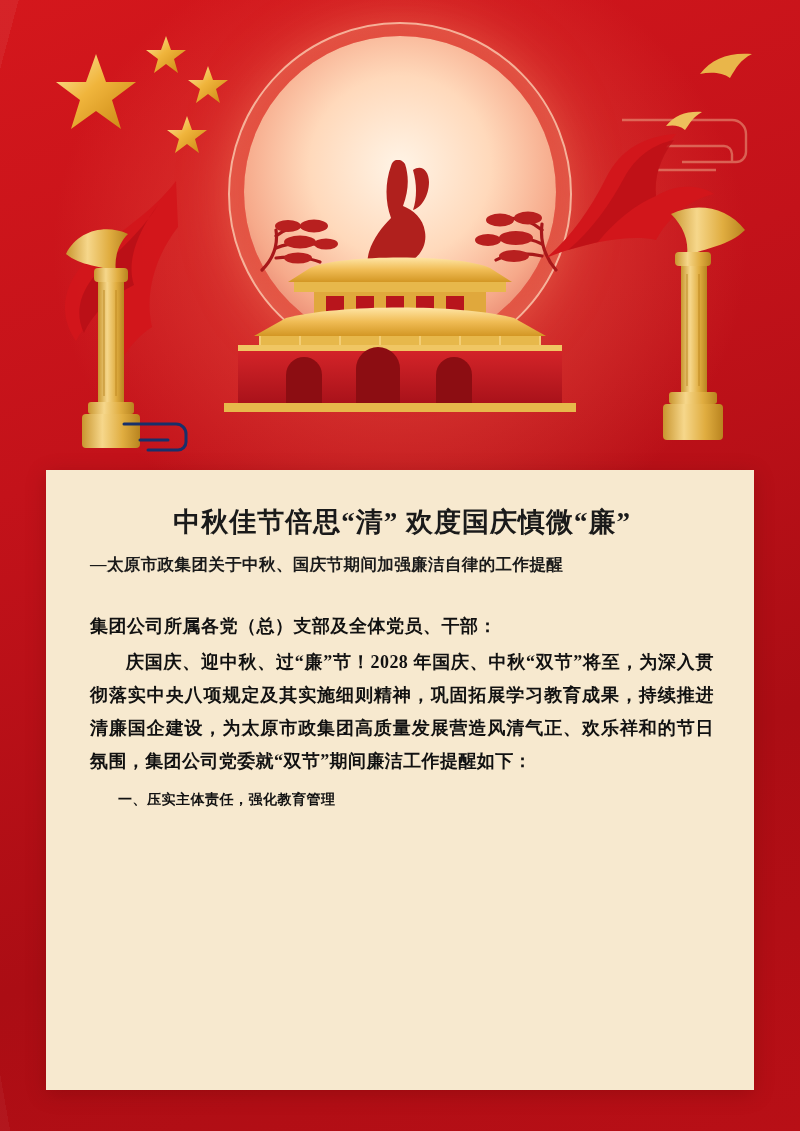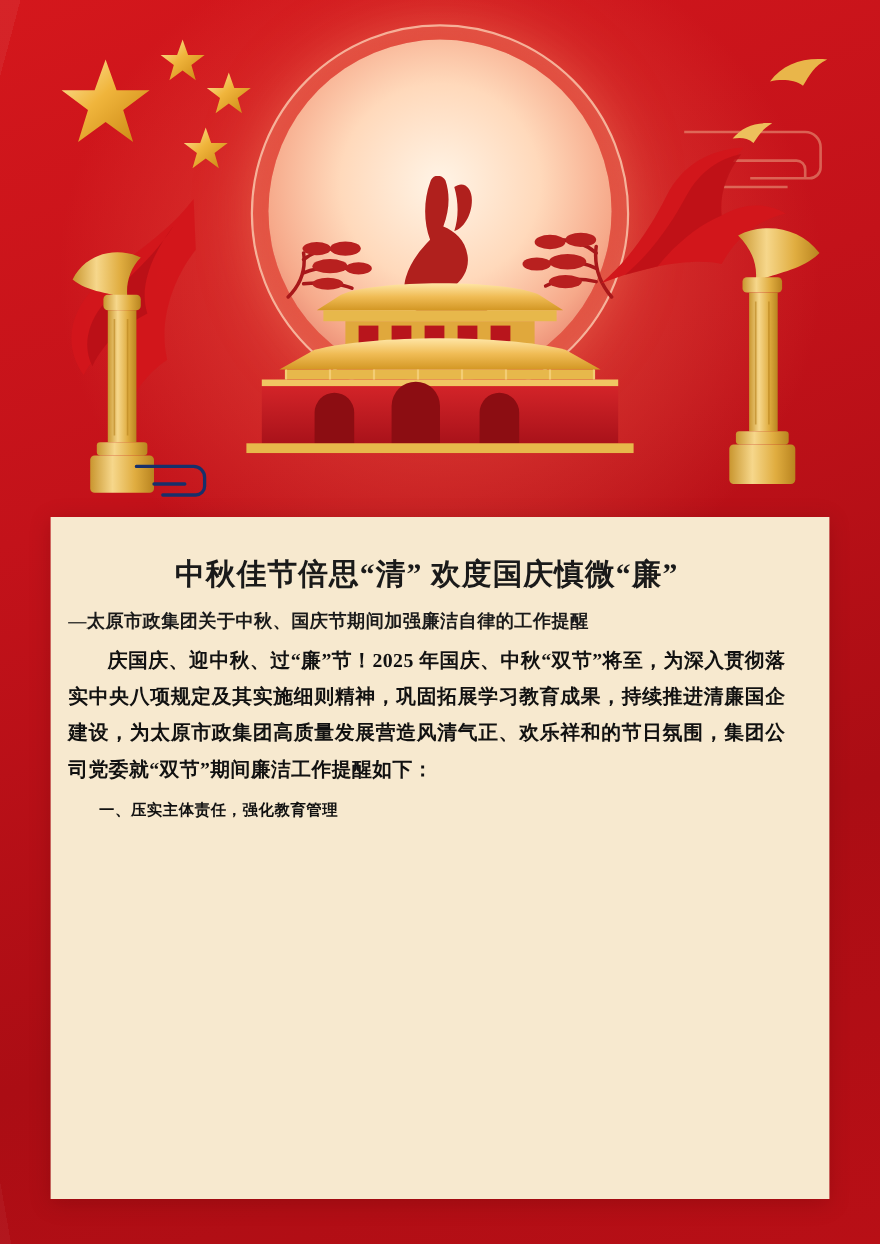--- a/index.html
+++ b/index.html
@@ -110,21 +110,21 @@
 
   
   .card {
     position: absolute;
     left: 46px;
     top: 470px;
     width: 708px;
     height: 620px;
     background: #f7e9cf;
     box-shadow: 0 4px 18px rgba(80,0,0,0.25);
-    padding: 34px 40px 0 16px;
+    padding: 34px 40px 0 44px;
     box-sizing: border-box;
   }
 
   .doc-title {
     text-align: center;
     font-size: 27px;
     font-weight: bold;
     color: #1a1a1a;
     letter-spacing: 1px;
     line-height: 1.35;
@@ -332,16 +332,17 @@
       <g fill="none" stroke="#17306b" stroke-width="3" stroke-linecap="round">
         <path d="M6 6 H58 a10 10 0 0 1 10 10 v8 a8 8 0 0 1 -8 8 H30"></path>
         <path d="M22 22 H50"></path>
       </g>
     </svg>
   </div>
 
   <div class="card">
     <div class="doc-title">中秋佳节倍思“清” 欢度国庆慎微“廉”</div>
     <div class="doc-subtitle">—太原市政集团关于中秋、国庆节期间加强廉洁自律的工作提醒</div>
-    <div class="para">庆国庆、迎中秋、过“廉”节！2025 年国庆、中秋“双节”将至，为深入贯彻落实中央八项规定及其实施细则精神，巩固拓展学习教育成果，持续推进清廉国企建设，为太原市政集团高质量发展营造风清气正、欢乐祥和的节日氛围，集团公司党委就“双节”期间廉洁工作提醒如下：</div>
+    <div class="salutation">集团公司所属各党（总）支部及全体党员、干部：</div>
+    <div class="para">庆国庆、迎中秋、过“廉”节！2028 年国庆、中秋“双节”将至，为深入贯彻落实中央八项规定及其实施细则精神，巩固拓展学习教育成果，持续推进清廉国企建设，为太原市政集团高质量发展营造风清气正、欢乐祥和的节日氛围，集团公司党委就“双节”期间廉洁工作提醒如下：</div>
     <div class="section-head">一、压实主体责任，强化教育管理</div>
   </div>
 </div>
 
 </body></html>

